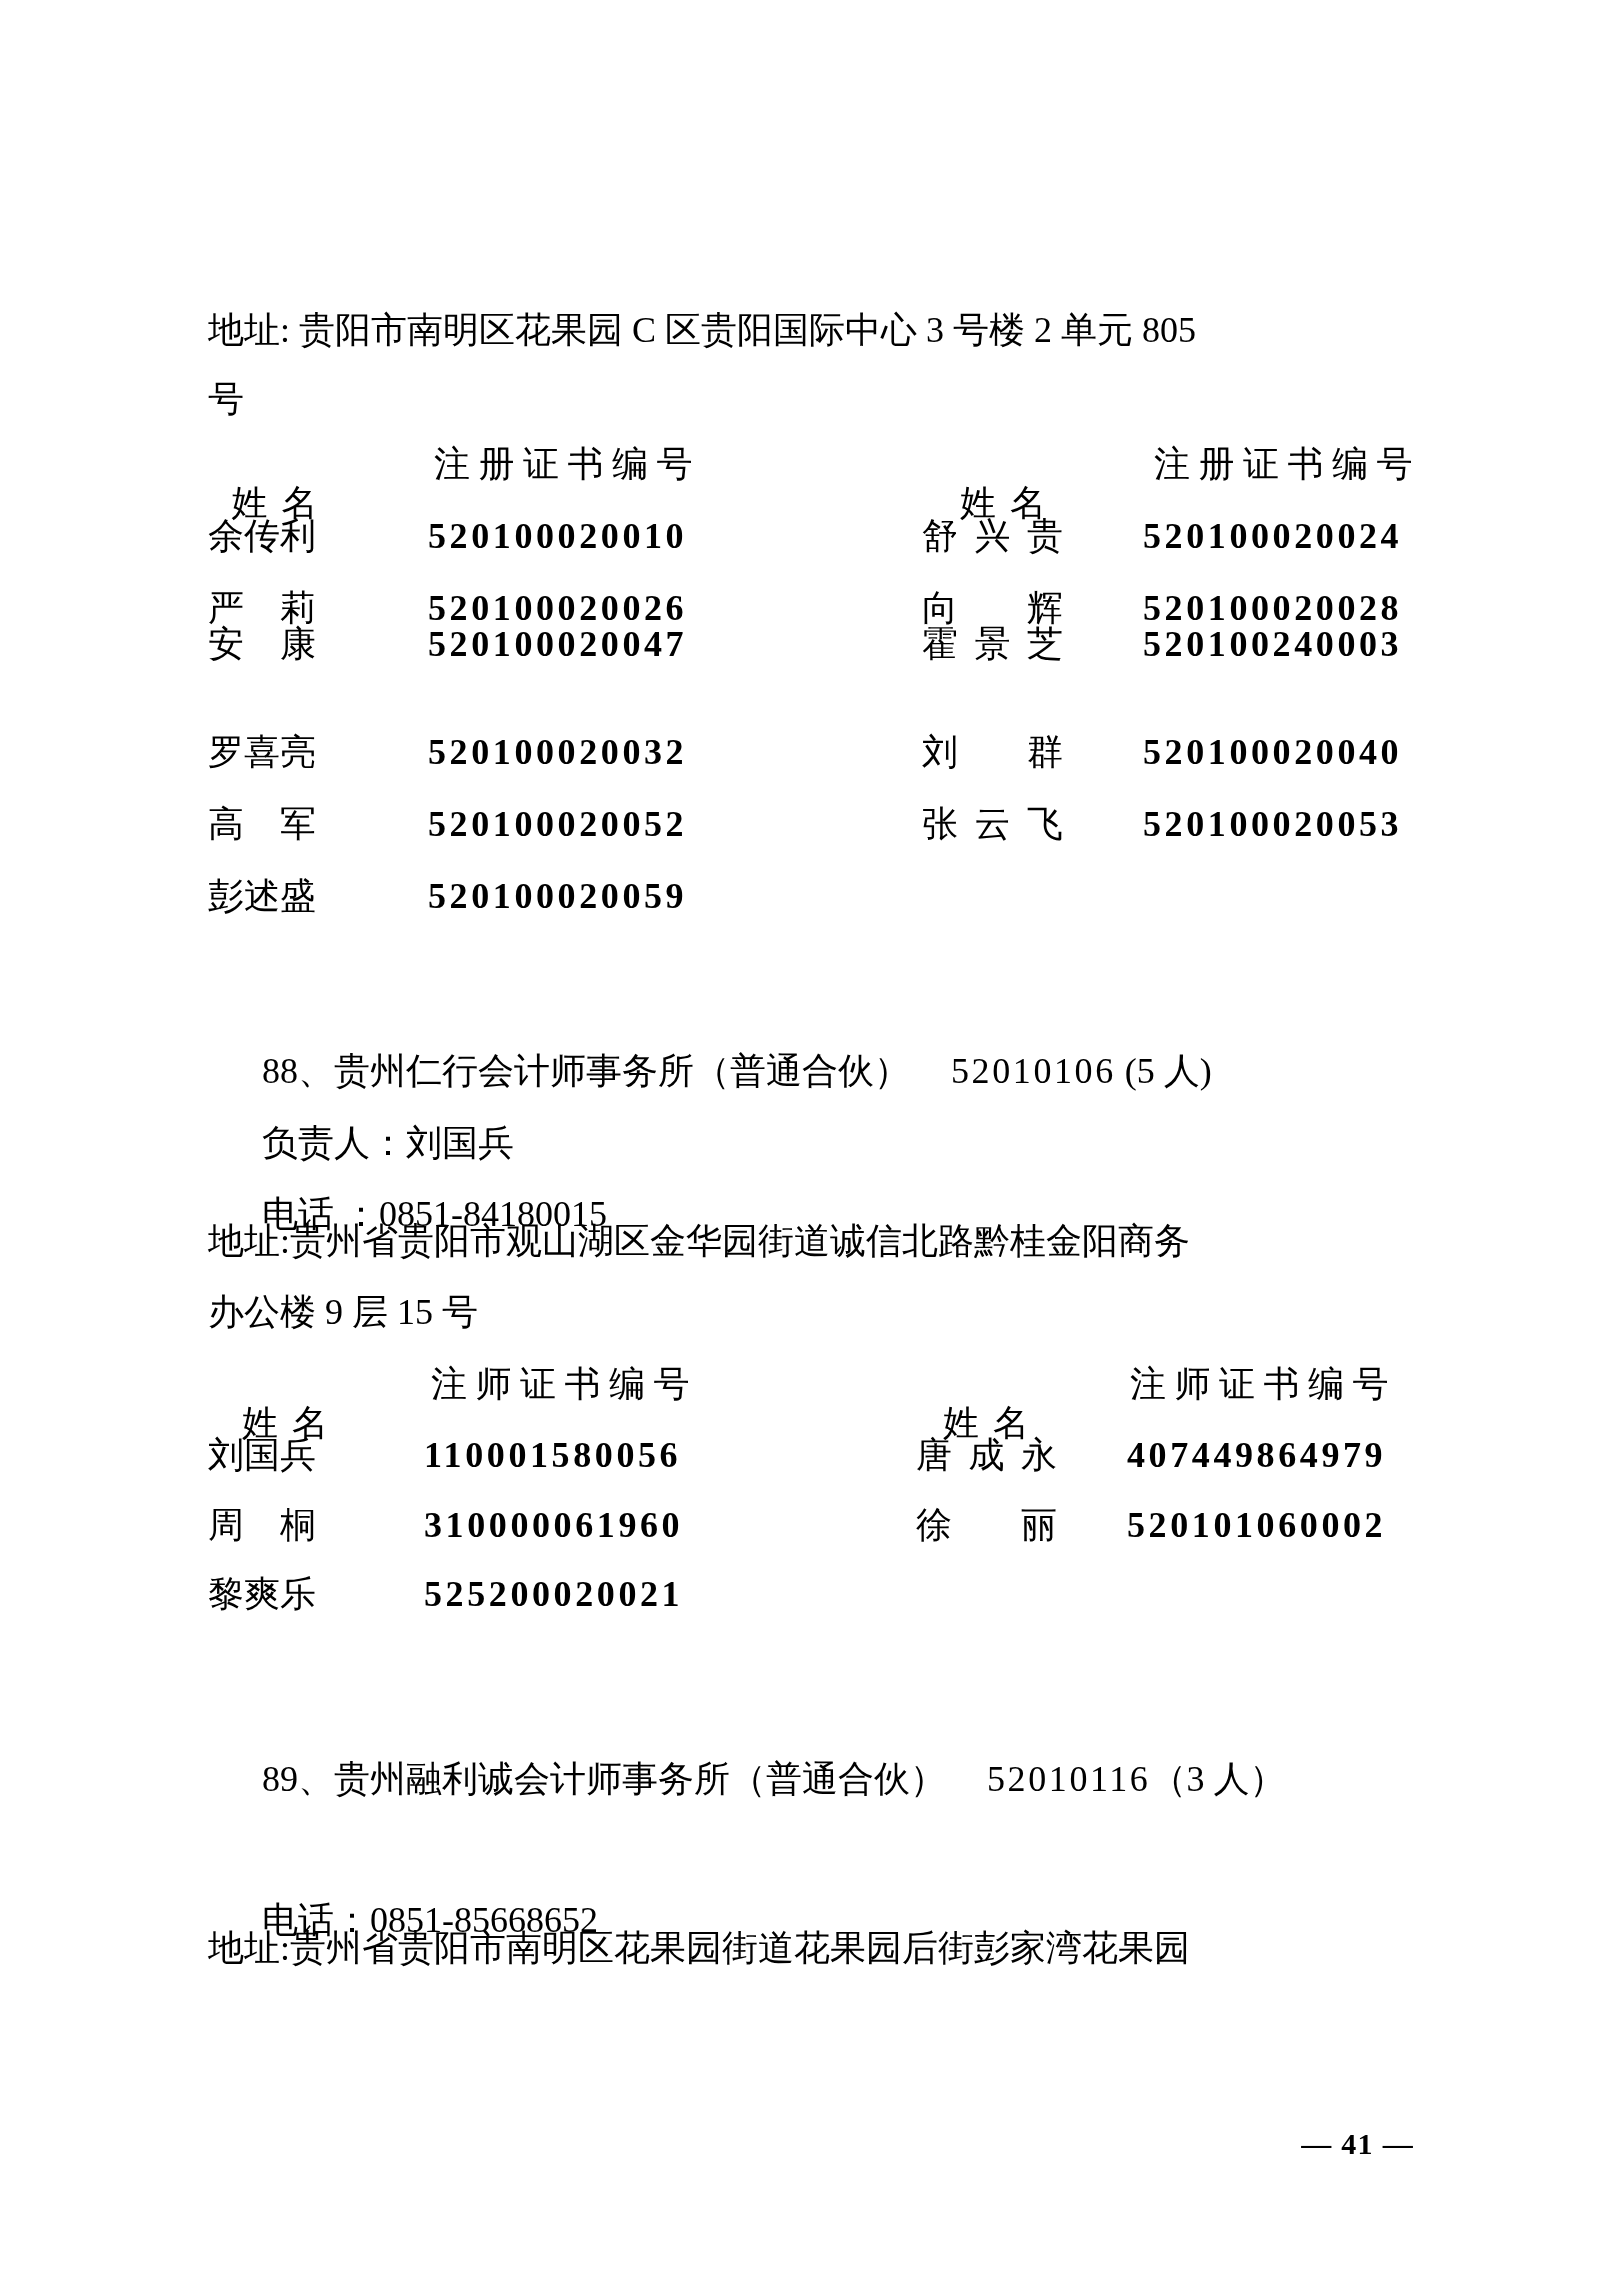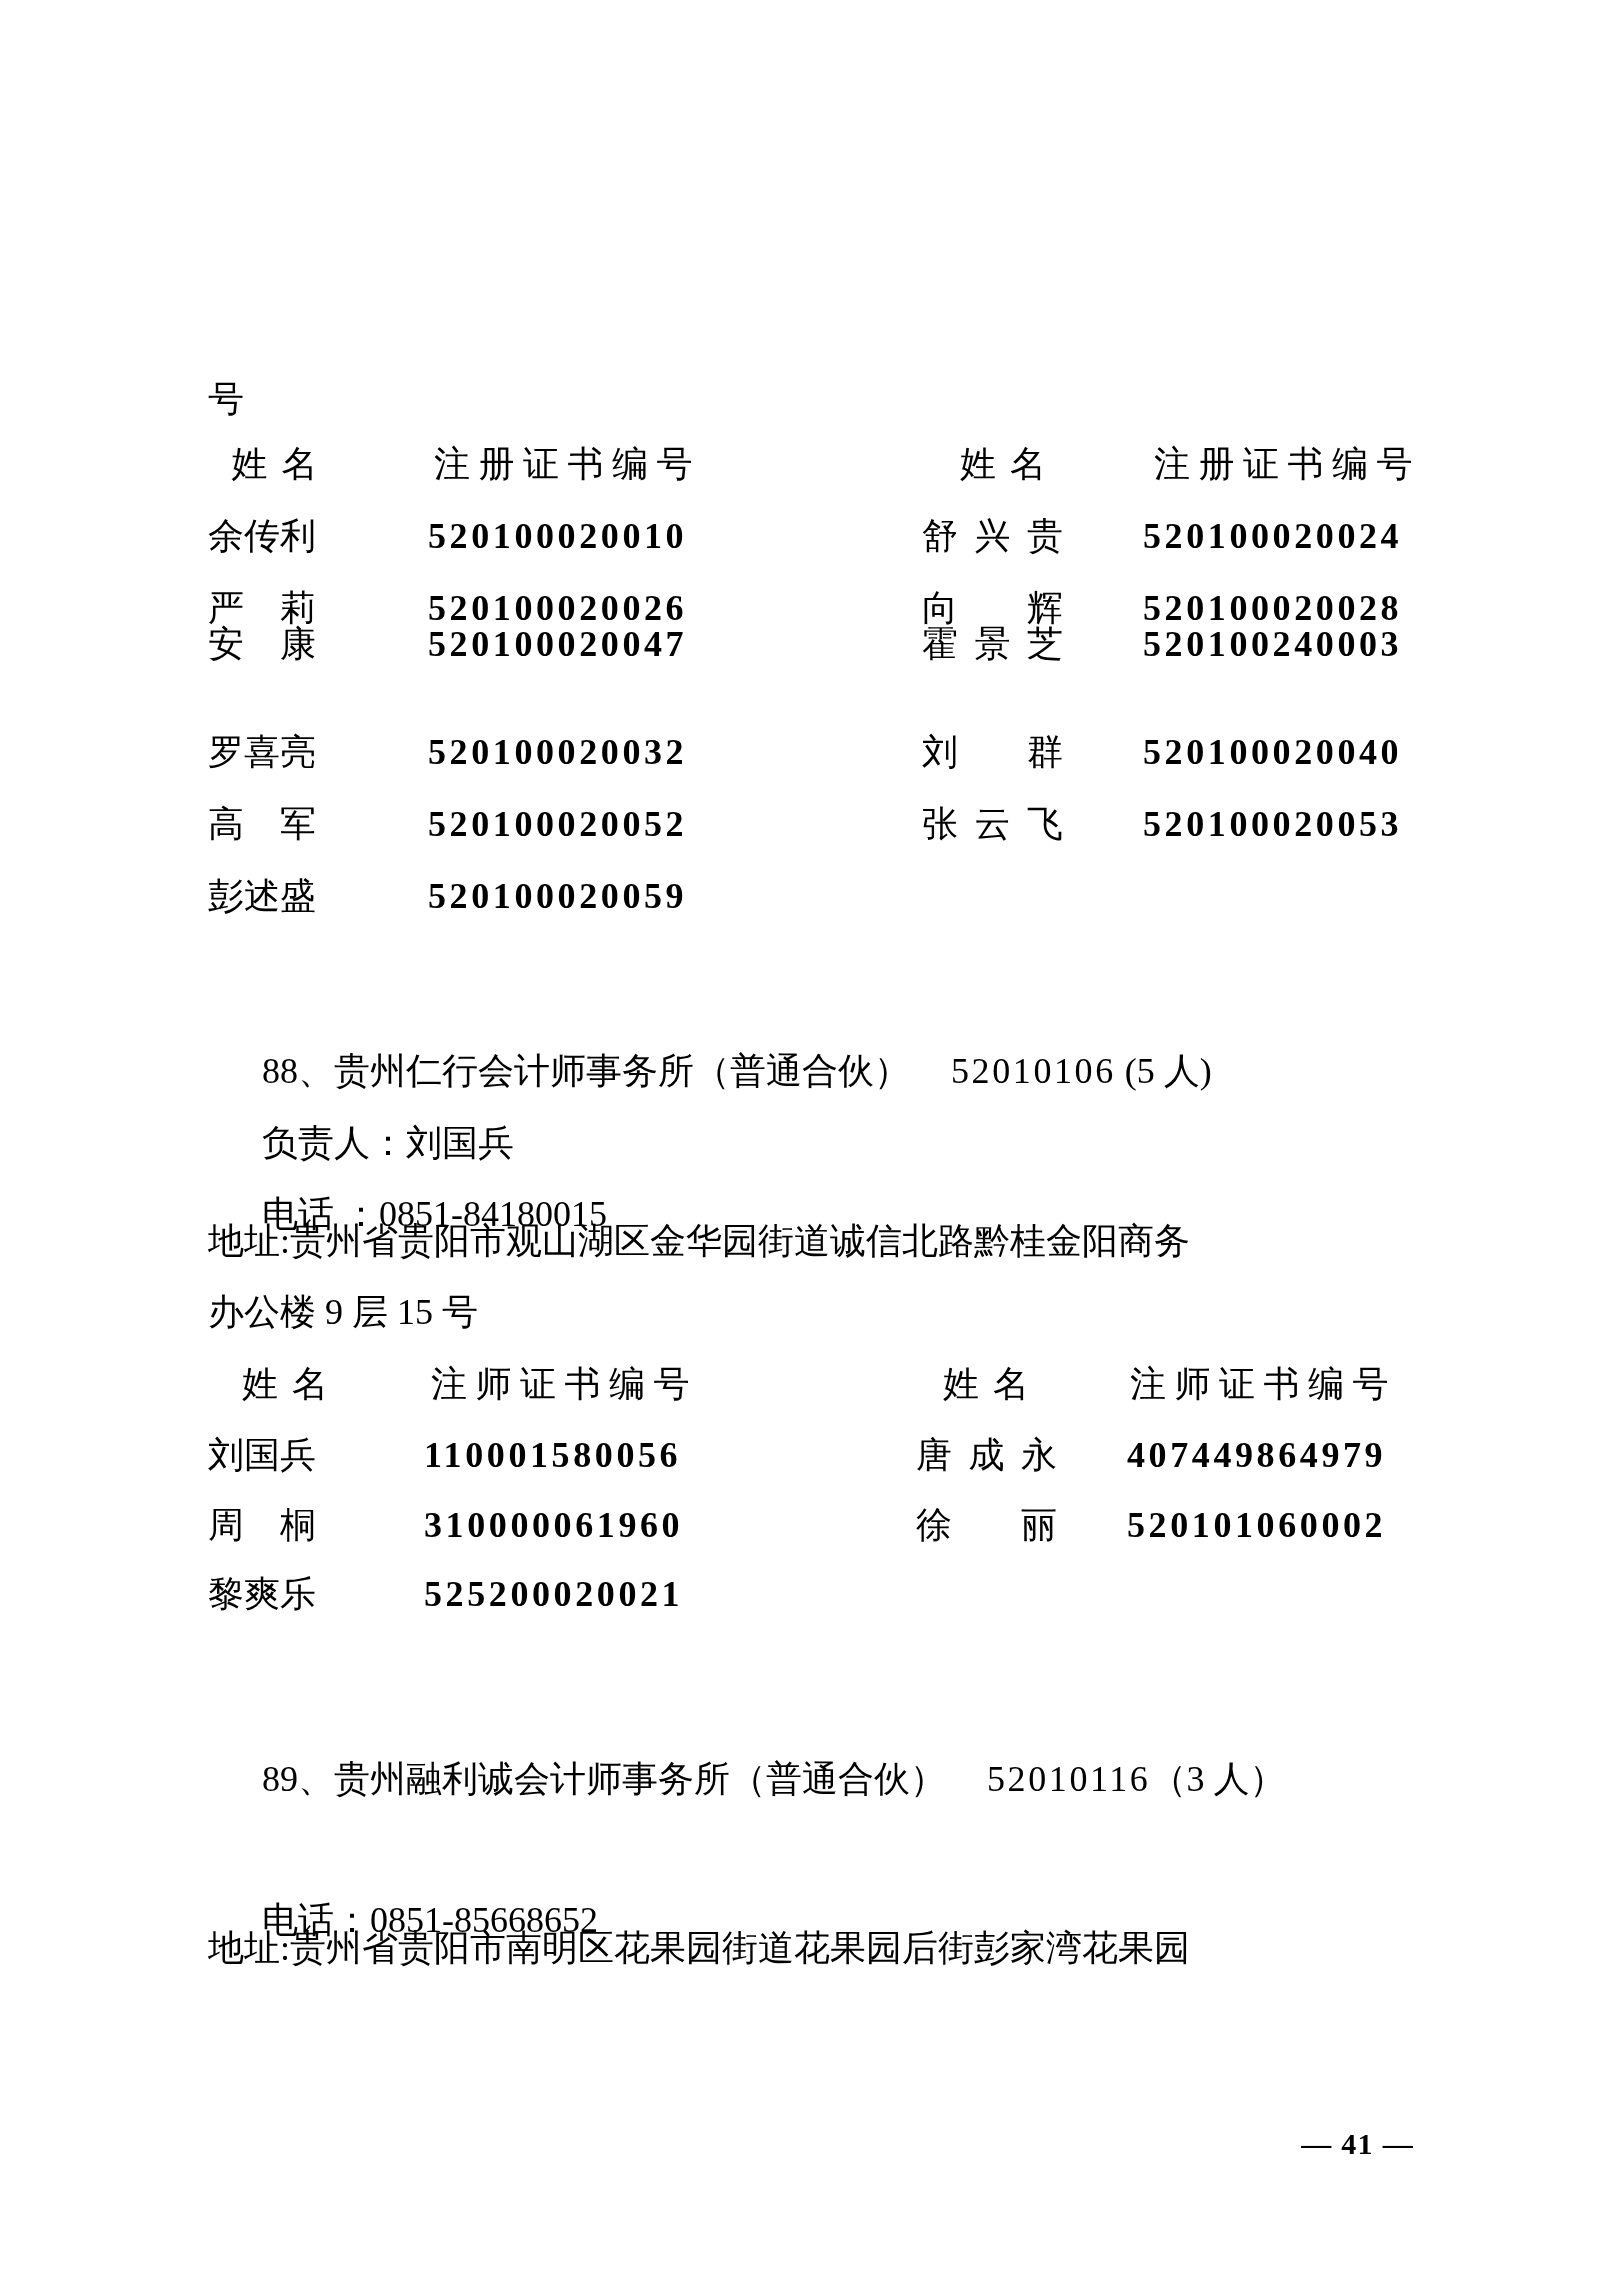--- a/index.html
+++ b/index.html
@@ -10,36 +10,37 @@
   }
   .content { position:absolute; left:208px; top:0; width:1219px; height:100%; }
   .line {
     position:absolute; left:0; width:100%; height:42px;
     font-size:36px; line-height:42px; white-space:pre;
   }
   .cell { position:absolute; top:0; }
   .name  { width:108px; text-align:justify; text-align-last:justify; }
   .name2 { width:141px; }
   .cert  { letter-spacing:3.6px;font-weight:bold; }
-  .th-name { width:86px; text-align:justify; text-align-last:justify; }
+  .th-name { width:86px; text-align:justify; text-align-last:justify;margin-top:39px; }
   .th-cert { letter-spacing:8.5px; }
   .firm-code { margin-left:41px; letter-spacing:2.6px; }
   .footer {
     position:absolute; right:209px; top:2127px;
     font-size:30px; line-height:34px; font-weight:bold; letter-spacing:1.3px;
     white-space:pre;
     margin-left:40px;
   }
 </style>
 </head>
 <body>
 
 <div class="page">
   <div class="content">
 
+    <div class="line" style="top:309px">地址: 贵阳市南明区花果园 C 区贵阳国际中心 3 号楼 2 单元 805</div>
     <div class="line" style="top:378px">号</div>
 
     <div class="line" style="top:443px">
       <span class="cell th-name" style="left:23.5px">姓名</span>
       <span class="cell th-cert" style="left:226px">注册证书编号</span>
       <span class="cell th-name" style="left:752px">姓名</span>
       <span class="cell th-cert" style="left:946px">注册证书编号</span>
     </div>
 
     <div class="line" style="top:515px">

